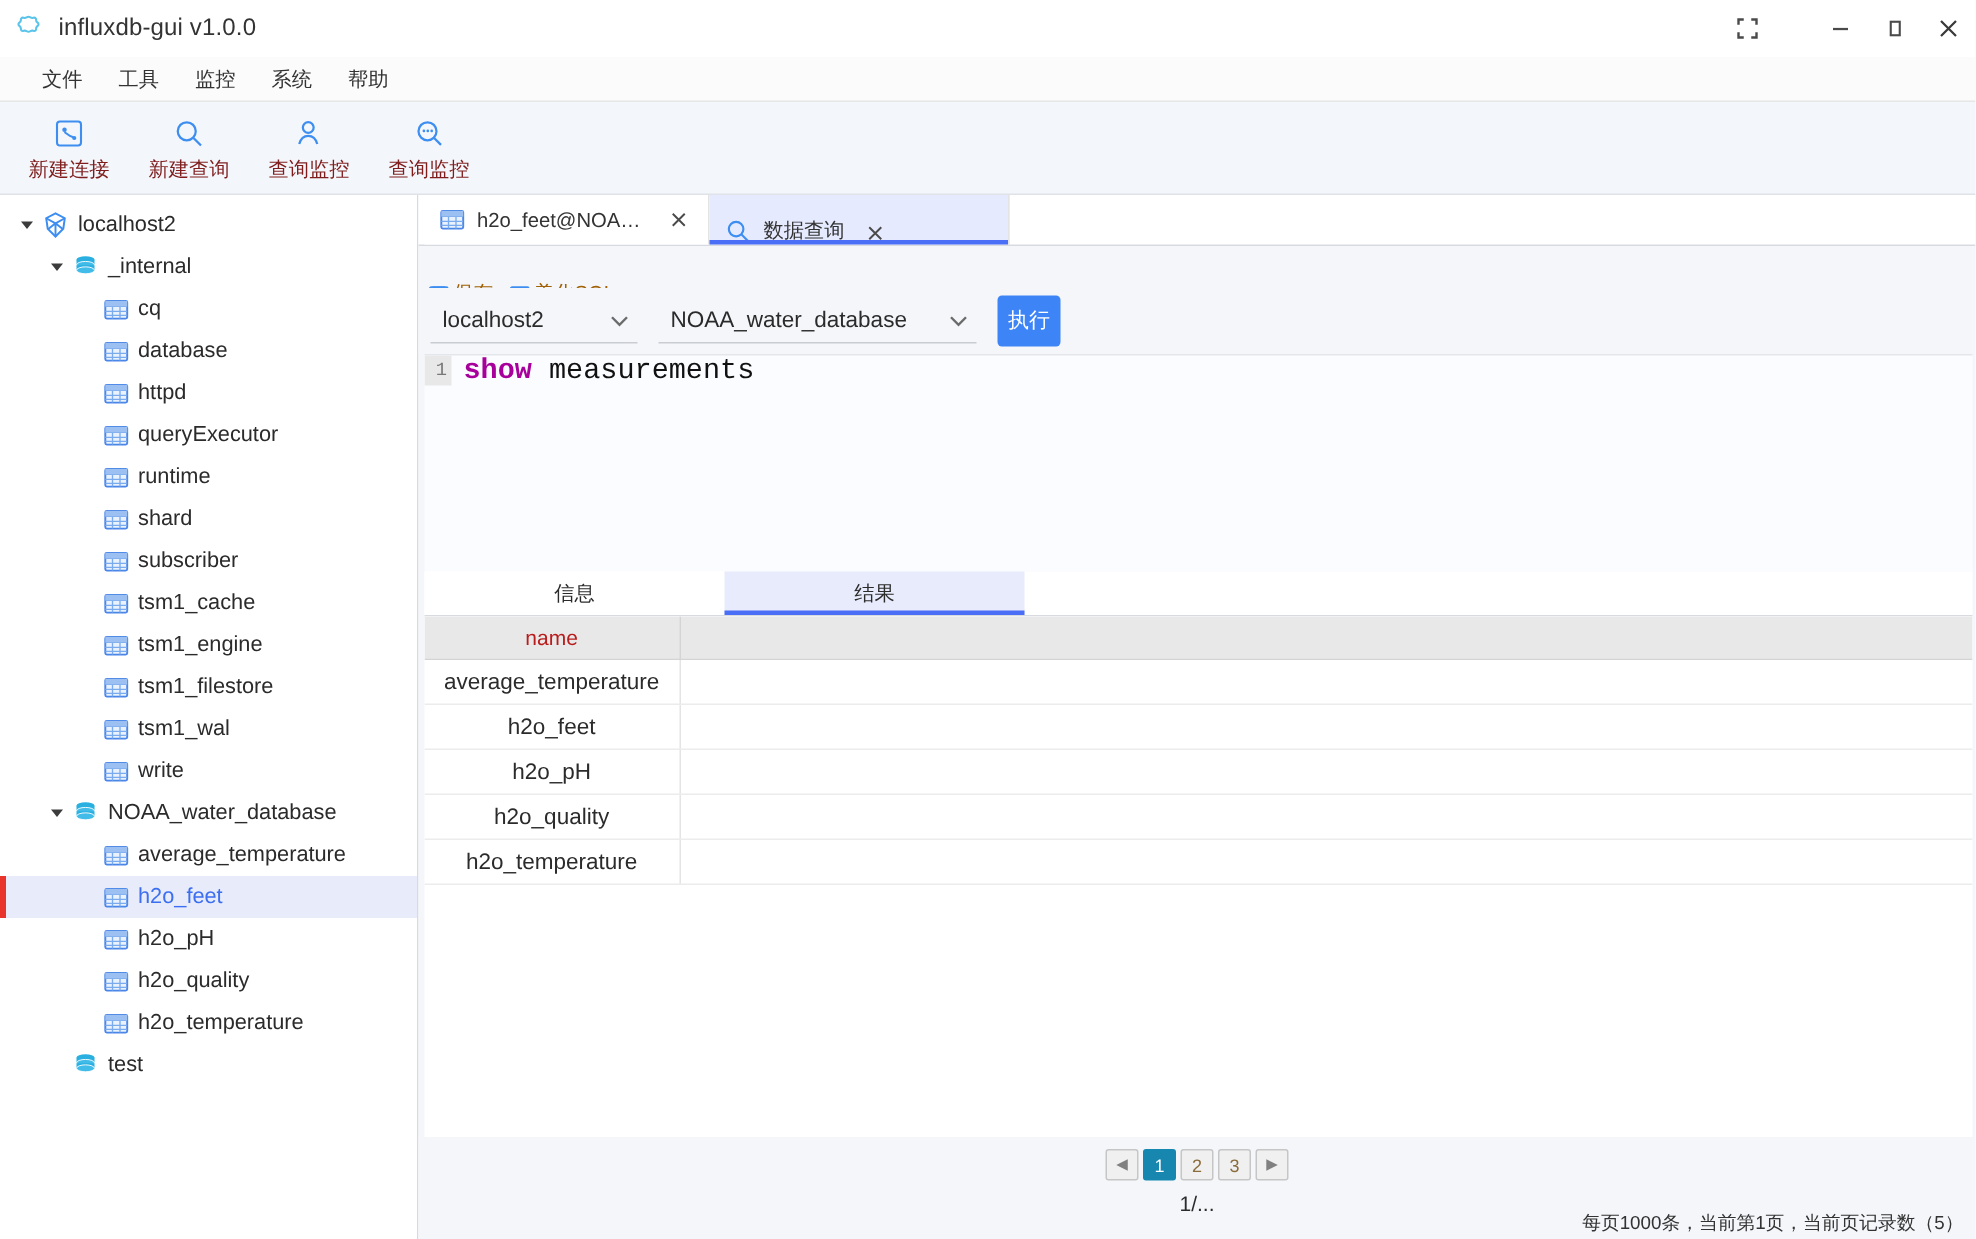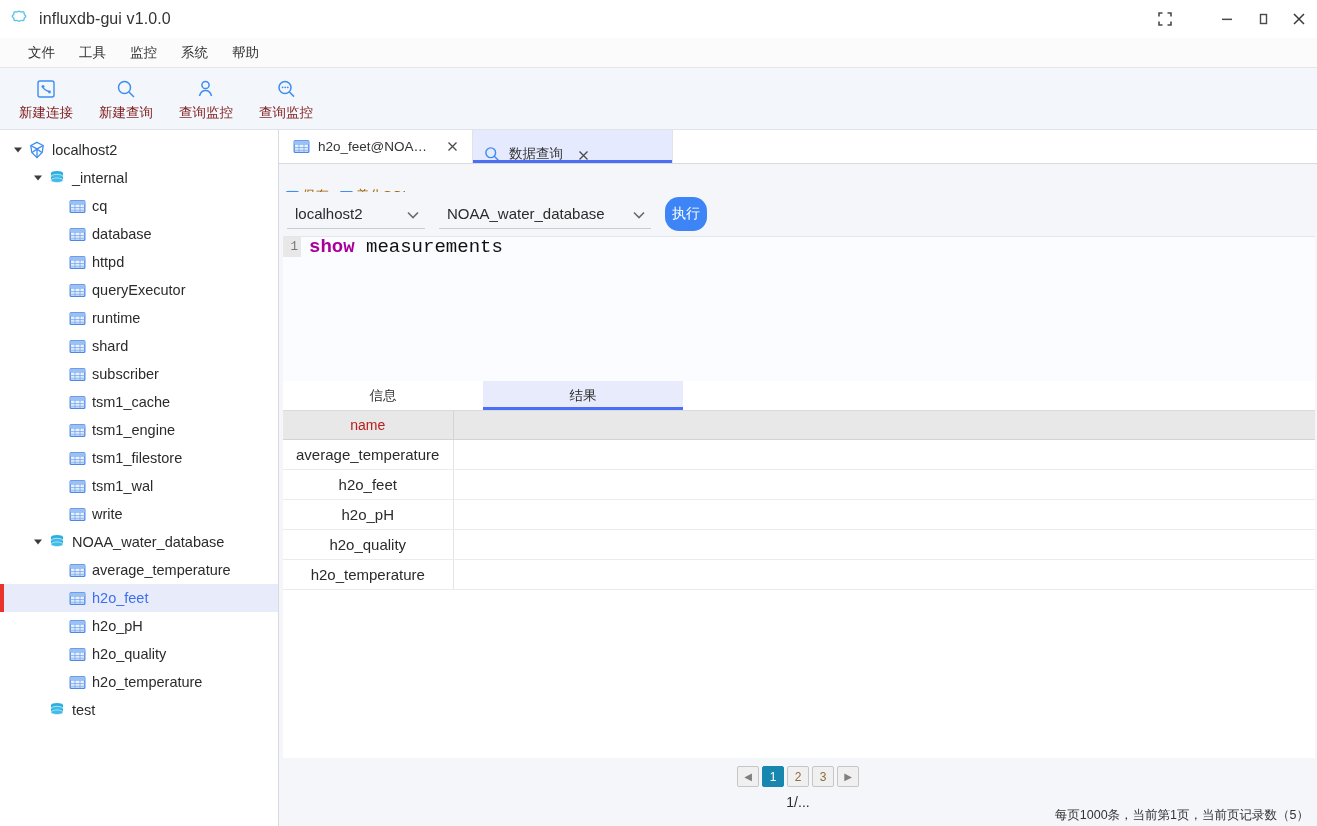--- a/index.html
+++ b/index.html
@@ -168,21 +168,21 @@
     padding: 0 6px 0 8px;
     font-size: 15px; color: #2b2b2b;
   }
   .select.conn { width: 138px; }
   .select.db { width: 212px; }
   .select .sv { flex: 1 1 auto; white-space: nowrap; overflow: hidden; }
   .select .caret { margin-left: 6px; color: #6b6b6b; }
   .exec-btn {
     width: 42px; height: 34px;
     background: #3d84f7; color: #fff;
-    border: none; border-radius: 14px;
+    border: none; border-radius: 3px;
     font-size: 14px;
     font-family: inherit;
     display: flex; align-items: center; justify-content: center;
     cursor: default;
   }
 
   
   .editor {
     flex: 0 0 145px;
     background: #fbfcff;

